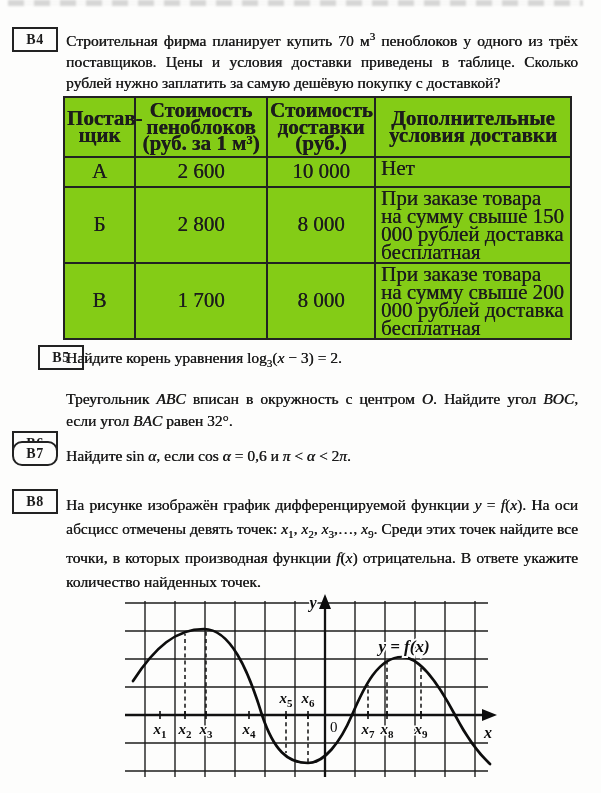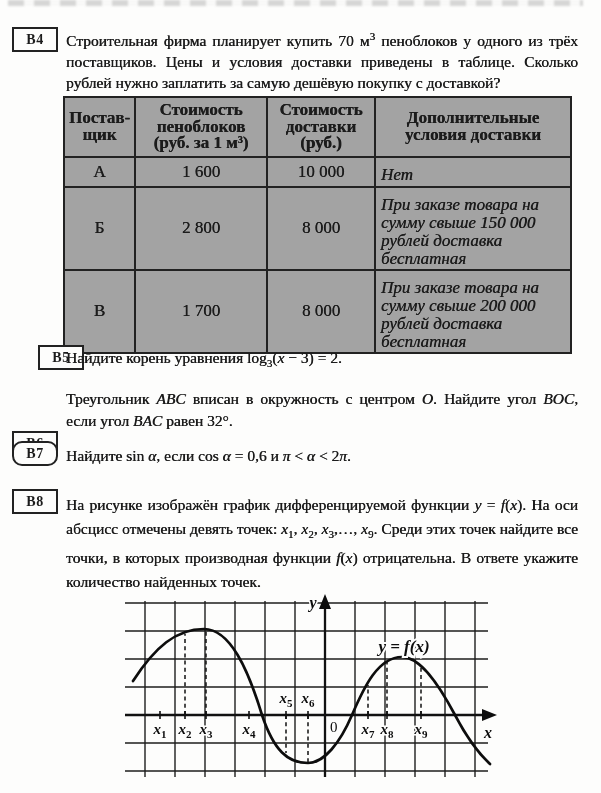--- a/index.html
+++ b/index.html
@@ -30,35 +30,35 @@
   #b4-text{top:22px;line-height:21px;}
   #b5-text{top:343px;line-height:22px;}
   #b6-text{top:384px;line-height:22px;}
   #b7-text{top:441px;line-height:22px;}
   #b8-text{top:489px;line-height:24px;}
   #b4-box{top:27px;} #b5-box{top:345px;margin-left:26px;} #b6-box{top:387px;margin-top:44px;} #b7-box{top:441px;border-radius:10px;} #b8-box{top:489px;}
 
   table.b4table{
     position:absolute;left:63px;top:96px;width:507px;
     border-collapse:collapse;table-layout:fixed;
-    font-size:17px;background:#a3a3a3;
+    font-size:21px;background:#84cc16;
   }
   .b4table col.c0{width:71px}.b4table col.c1{width:132px}.b4table col.c2{width:108px}.b4table col.c3{width:196px}
   .b4table th,.b4table td{border:2px solid #222;}
   .b4table th{
     font-weight:bold;text-align:center;vertical-align:middle;
     line-height:16.5px;padding:4px 2px;text-shadow:.3px 0 0 currentColor;
   }
   .b4table thead tr{height:52px;}
   .b4table tbody tr:nth-child(1){height:30px;}
   .b4table tbody tr:nth-child(2){height:75px;}
   .b4table tbody tr:nth-child(3){height:74px;}
   .b4table td{text-align:center;vertical-align:middle;text-shadow:.3px 0 0 currentColor;}
   .b4table td:last-child{
-    text-align:left;vertical-align:top;line-height:18px;padding:8px 6px 1px 5px;font-style:italic;
+    text-align:left;vertical-align:top;line-height:18px;padding:1px 6px 1px 5px;
   }
   svg.graph{position:absolute;left:100px;top:591px;}
   .grid{stroke:#1d1d1d;stroke-width:1.4;}
   .axis{stroke:#111;stroke-width:2.3;}
   .tick{stroke:#111;stroke-width:1.6;}
   .dash{stroke:#111;stroke-width:1.5;stroke-dasharray:4 3.2;}
   .curve{fill:none;stroke:#0d0d0d;stroke-width:2.7;stroke-linecap:round;}
   .arrow{fill:#0d0d0d;}
   svg text{fill:#0d0d0d;}
   .plabel{font:italic bold 15px "Liberation Serif",serif;paint-order:stroke;stroke:#fdfdfc;stroke-width:3px;}
@@ -86,21 +86,21 @@
         <tr>
           <th>Постав-щик</th>
           <th>Стоимость пеноблоков (руб. за 1 м³)</th>
           <th>Стоимость доставки (руб.)</th>
           <th>Дополнительные условия доставки</th>
         </tr>
       </thead>
       <tbody>
         <tr>
           <td>А</td>
-          <td>1 600</td>
+          <td>2 600</td>
           <td>10 000</td>
           <td>Нет</td>
         </tr>
         <tr>
           <td>Б</td>
           <td>2 800</td>
           <td>8 000</td>
           <td>При заказе товара на сумму свыше 150 000 рублей доставка бесплатная</td>
         </tr>
         <tr>

